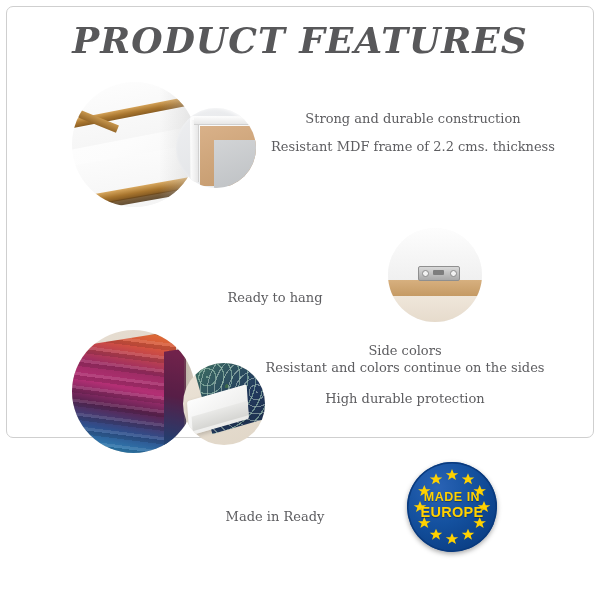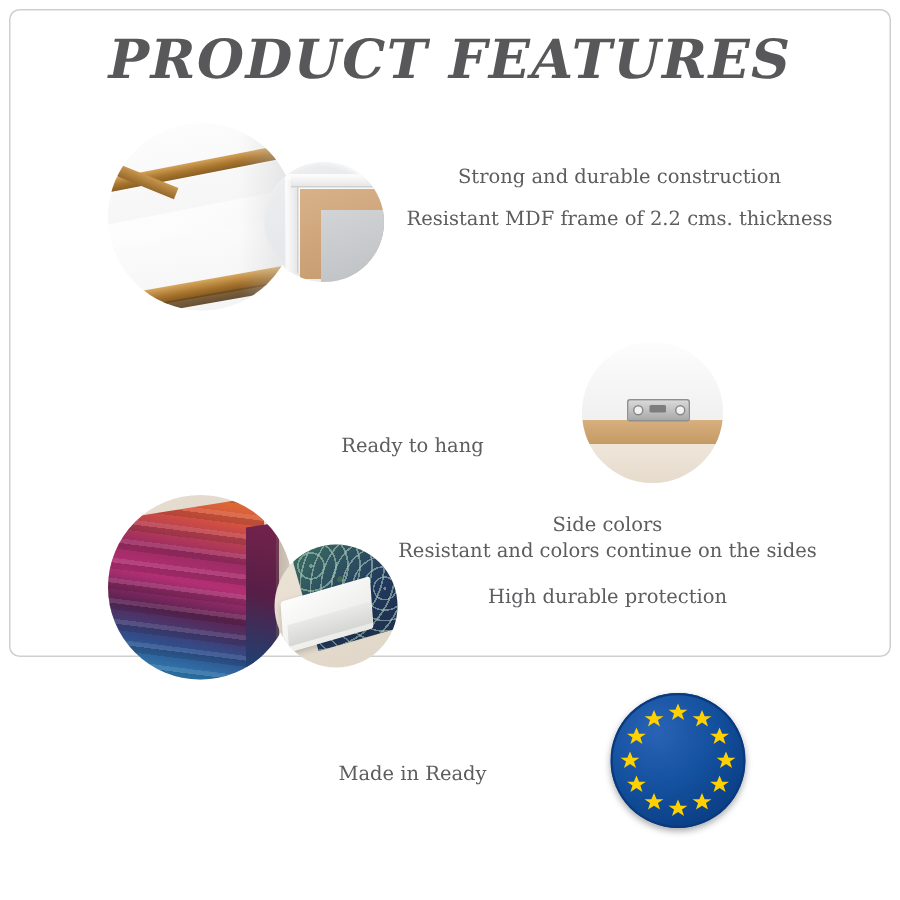--- a/index.html
+++ b/index.html
@@ -340,15 +340,19 @@
         <use href="#eustar" transform="translate(72.7,61)"></use>
         <use href="#eustar" transform="translate(61,72.7)"></use>
         <use href="#eustar" transform="translate(45,77)"></use>
         <use href="#eustar" transform="translate(29,72.7)"></use>
         <use href="#eustar" transform="translate(17.3,61)"></use>
         <use href="#eustar" transform="translate(13,45)"></use>
         <use href="#eustar" transform="translate(17.3,29)"></use>
         <use href="#eustar" transform="translate(29,17.3)"></use>
       </g>
     </svg>
+    <div class="label">
+      <span class="l1">MADE IN</span>
+      <span class="l2">EUROPE</span>
+    </div>
   </div>
 
 </div>
 
 </body></html>

